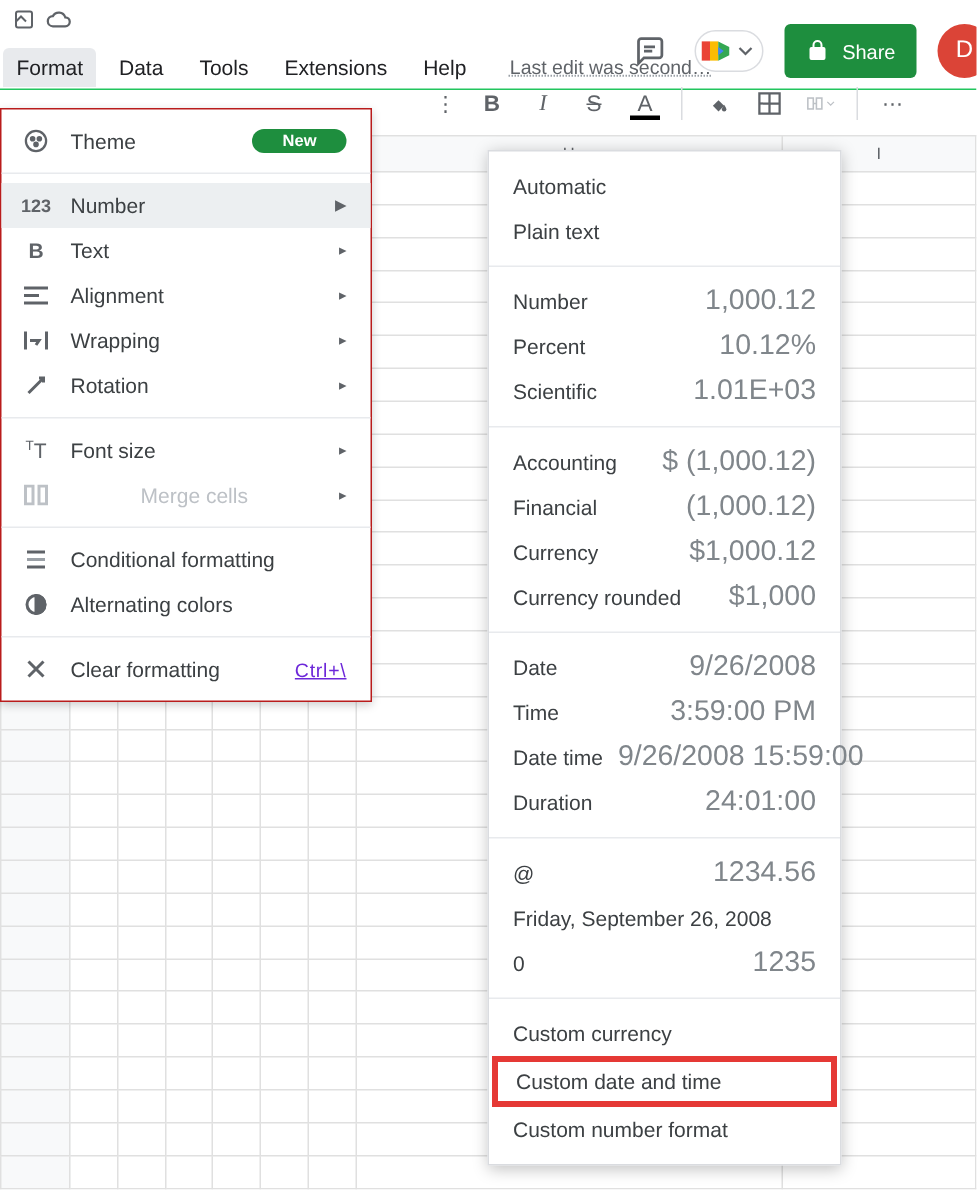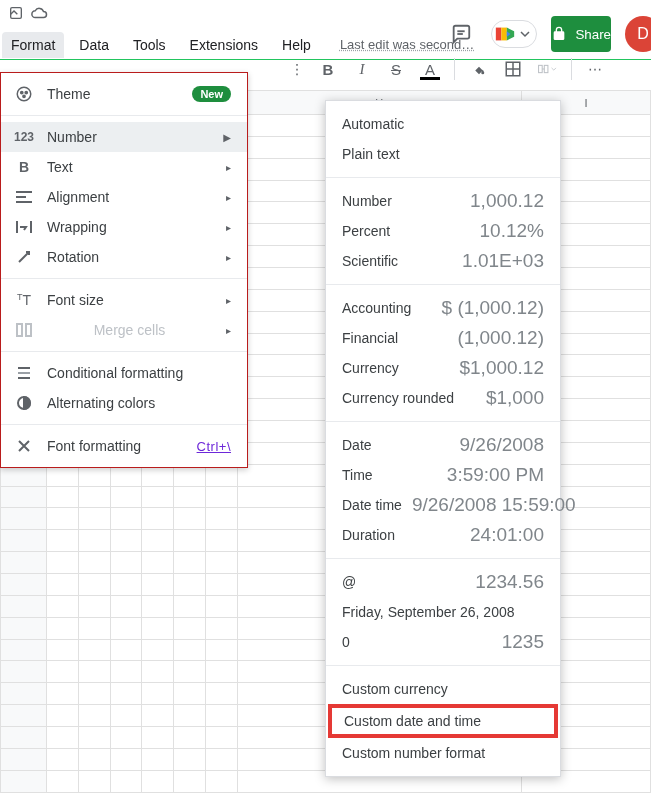--- a/index.html
+++ b/index.html
@@ -5,40 +5,40 @@
   * { margin: 0; padding: 0; box-sizing: border-box; font-family: Arial, "Helvetica Neue", sans-serif; }
   body { width: 651px; height: 793px; overflow: hidden; background: #fff; color: #3c4043; font-size: 14px; position: relative; }
 
   
   .topbar { height: 26px; display: flex; align-items: center; padding: 0 8px; }
   .top-left-icons { display: flex; gap: 6px; align-items: center; color: #5f6368; }
   .top-right { position: absolute; right: 8px; top: 16px; display: flex; align-items: center; gap: 14px; }
   .icon-btn { width: 32px; height: 32px; display:flex; align-items:center; justify-content:center; border-radius: 50%; color:#5f6368; }
   .meet-chip { display:flex; align-items:center; gap:4px; border:1px solid #dadce0; border-radius:20px; padding:2px 6px 2px 2px; }
   .meet-logo { width:22px; height:22px; }
-  .share-btn { background:#1e8e3e; color:#fff; border-radius:4px; height:36px; padding:0 0; display:flex; align-items:center; gap:8px; font-weight:500; border:none; }
+  .share-btn { background:#1e8e3e; color:#fff; border-radius:4px; height:36px; padding:0 14px; display:flex; align-items:center; gap:8px; font-weight:500; border:none; }
   .avatar { width:36px; height:36px; border-radius:50%; background:#db4437; color:#fff; display:flex; align-items:center; justify-content:center; font-weight:500; font-size:16px; margin-right:-18px;}
 
   
   .menubar { height: 30px; display:flex; align-items:center; border-bottom:1px solid #22c55e; padding-left:2px; gap:6px; margin-top:4px;}
   .menu-item { padding:5px 9px; font-size:14px; color:#202124; cursor:pointer; border-radius:4px 4px 0 0; }
   .menu-item.active { background:#e8eaed; }
   .last-edit { color:#5f6368; text-decoration: underline dotted #9aa0a6; margin-left:14px; font-size:13px; cursor:pointer; }
 
   
   .format-menu { position:absolute; left:0; top:72px; width:248px; background:#fff; box-shadow: 0 2px 6px rgba(0,0,0,.2); border:1px solid #b91c1c; padding:6px 0; z-index:5; }
   .fm-row { height:30px; display:flex; align-items:center; padding:0 16px 0 14px; gap:14px; color:#3c4043; position:relative; cursor:pointer;}
   .fm-row.highlight{ background:#eceff1; }
   .fm-row.disabled{ color:#bdc1c6; cursor:default;text-align:center;}
   .fm-icon{ width:18px; display:flex; justify-content:center; color:#5f6368;}
   .fm-row.disabled .fm-icon{ color:#bdc1c6;}
   .fm-label{ flex:1; font-size:14px;}
   .fm-arrow{ font-size:10px; color:#5f6368;}
   .fm-sep{ height:1px; background:#e8eaed; margin:6px 0;}
-  .badge-new{ background:#1e8e3e; color:#fff; font-size:11px; font-weight:700; border-radius:10px; padding:2px 8px;}
+  .badge-new{ background:#1e8e3e; color:#fff; font-size:11px; font-weight:700; border-radius:10px; padding:2px 20px;}
   .shortcut{ color:#6d28d9; font-size:13px; letter-spacing:.5px;text-decoration:underline;}
 
   
   .fmt-toolbar{ position:absolute; left:300px; top:58px; display:flex; align-items:center; gap:14px; color:#5f6368;}
   .tb-sep{ width:1px; height:22px; background:#dadce0;}
   .tb-btn{ width:20px; display:flex; justify-content:center; align-items:center;}
   .txtcolor{ position:relative;}
   .txtcolor .underline{ position:absolute; bottom:-2px; left:0; right:0; height:3px; background:#000;}
 
   
@@ -621,21 +621,21 @@
     <span class="fm-label">Alternating colors</span>
   </div>
 
   <div class="fm-sep"></div>
   <div class="fm-row">
     <span class="fm-icon">
         <svg width="16" height="16" viewBox="0 0 16 16" fill="none" stroke="#5f6368" stroke-width="2">
           <path d="M3 3l10 10M13 3L3 13"></path>
         </svg>
       </span>
-    <span class="fm-label">Font formatting</span>
+    <span class="fm-label">Clear formatting</span>
     <span class="shortcut">Ctrl+\</span>
   </div>
 </div>
 
 <div class="num-menu">
   <div class="nm-row">
       <span class="nm-label">Automatic</span>
     </div>
   <div class="nm-row">
       <span class="nm-label">Plain text</span>

